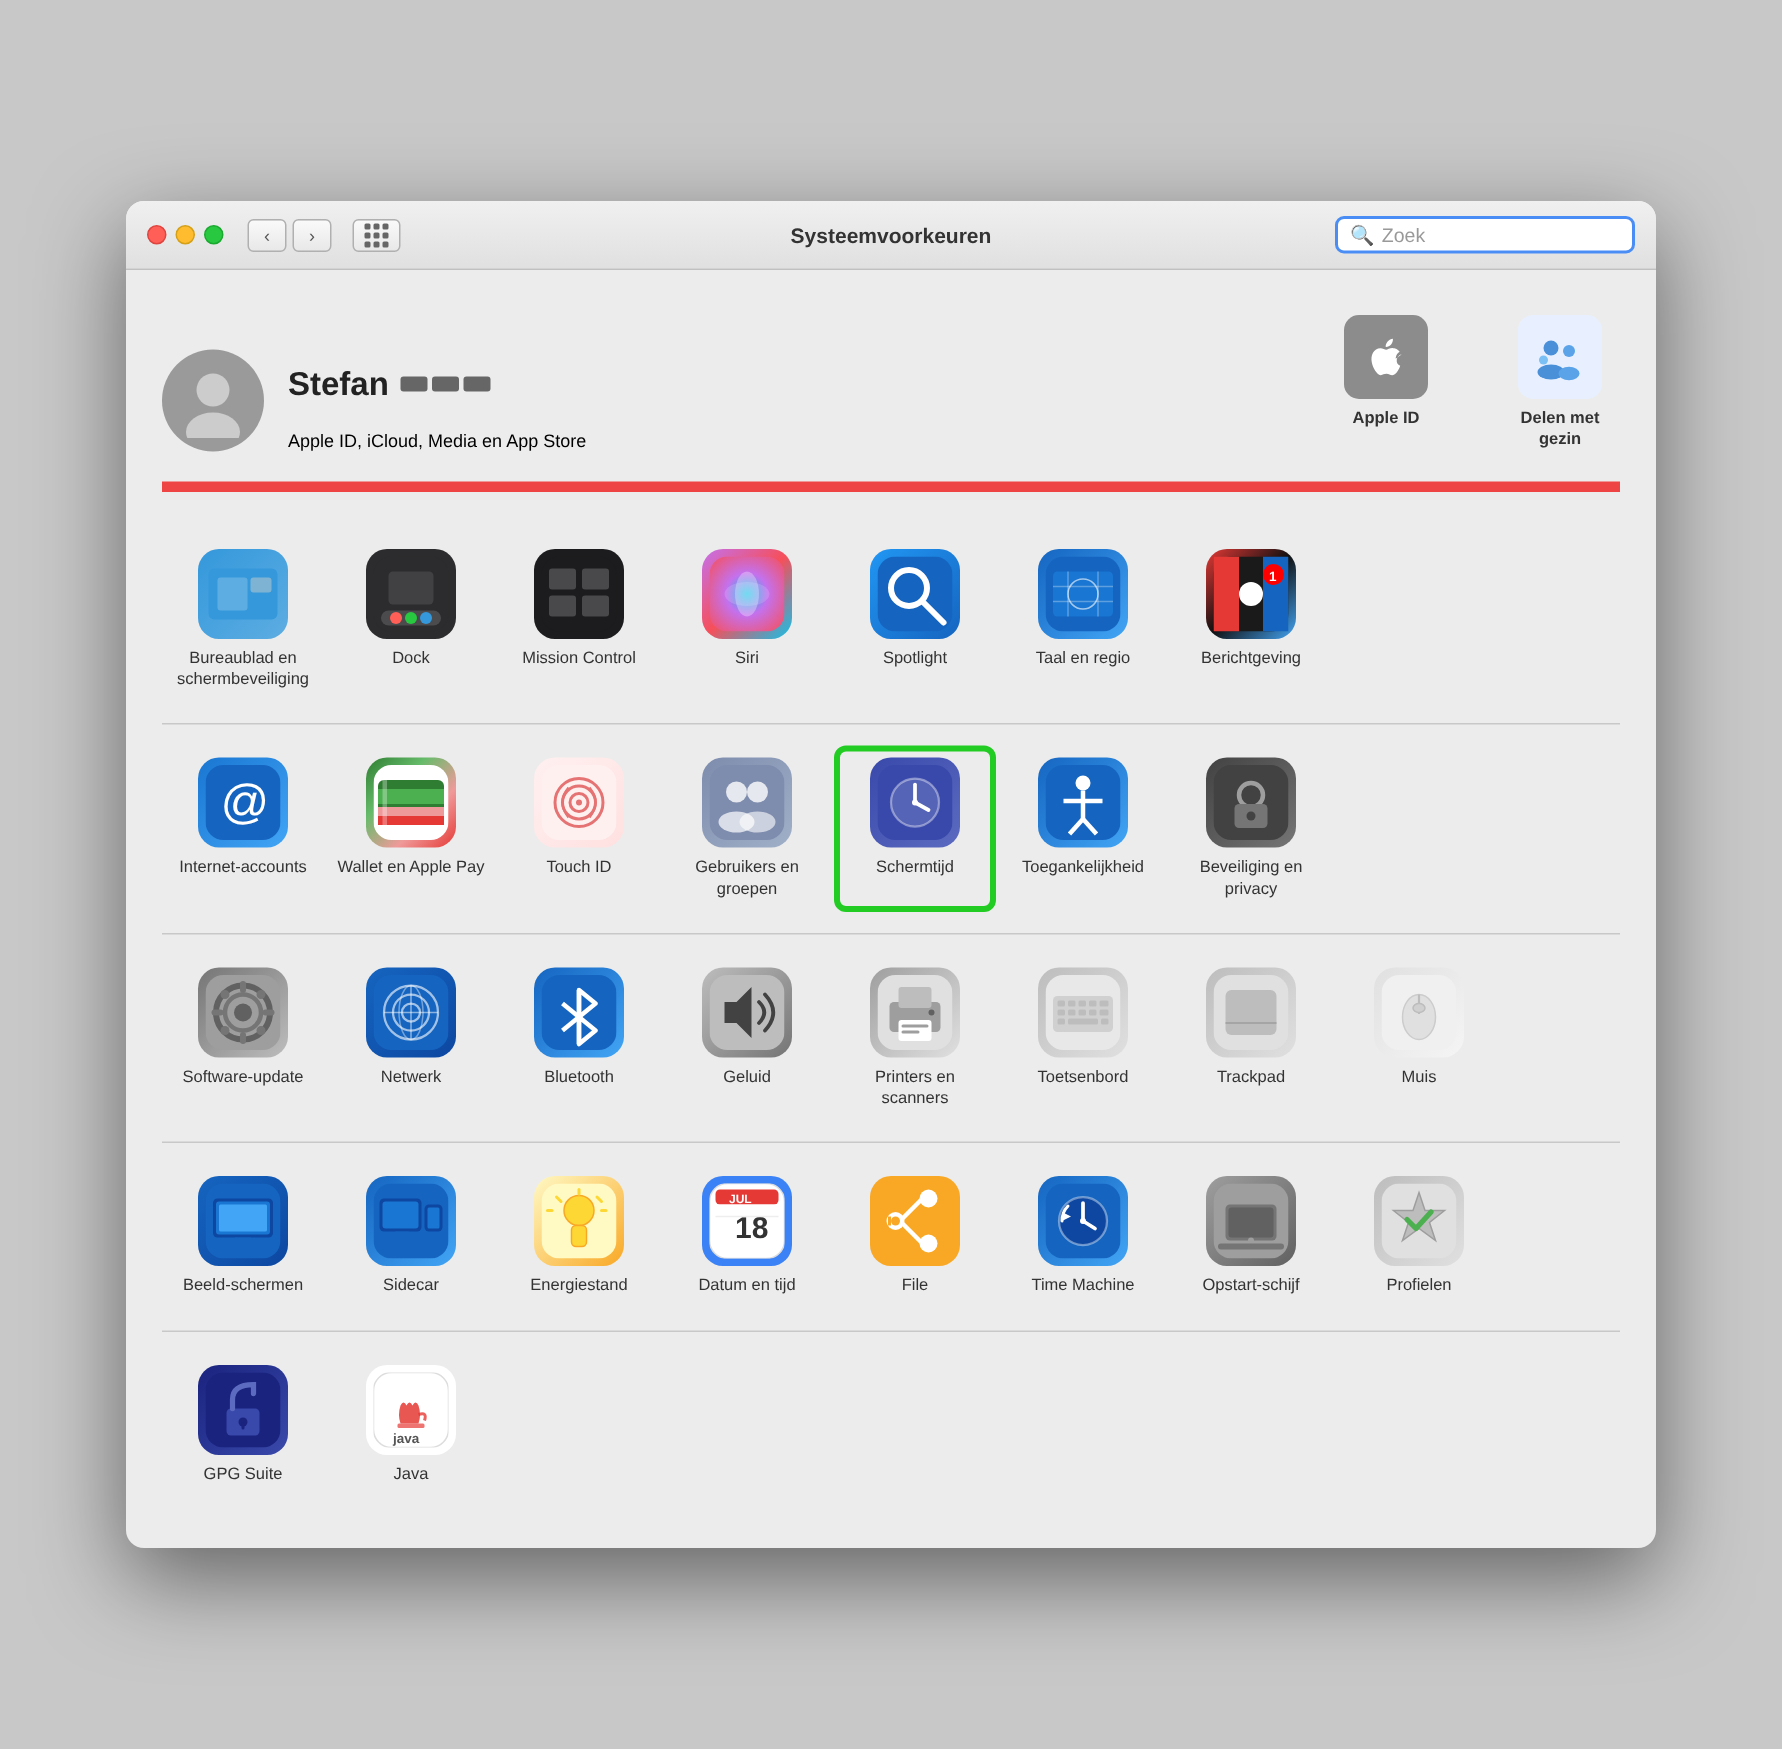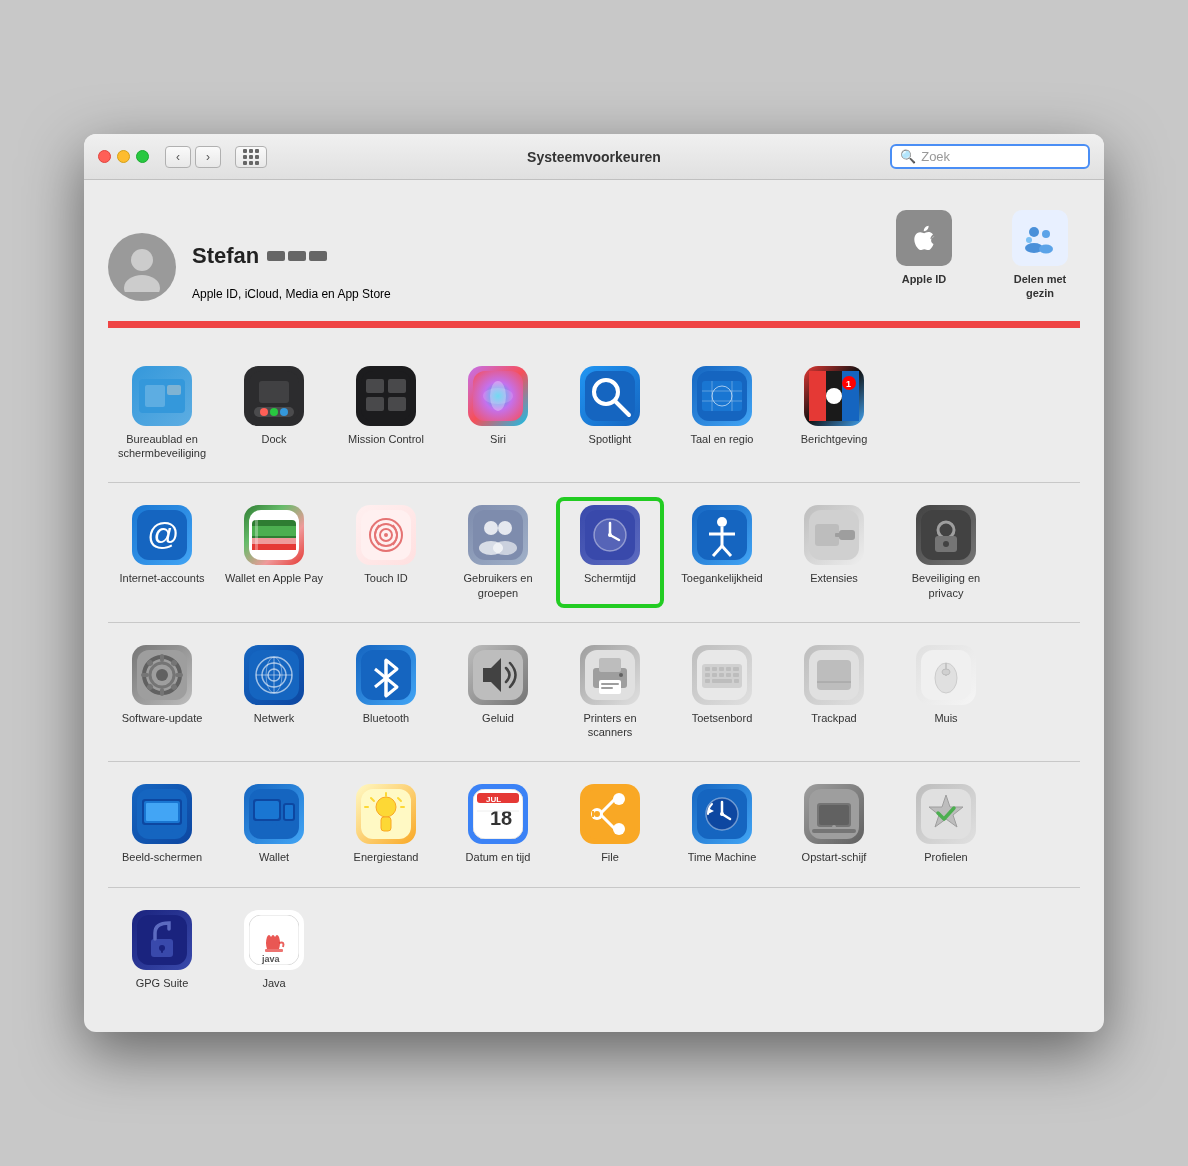--- a/index.html
+++ b/index.html
@@ -617,31 +617,20 @@
               <circle cx="25" cy="12" r="5" fill="white"></circle>
               <line x1="25" y1="17" x2="25" y2="36" stroke="white" stroke-width="3"></line>
               <line x1="12" y1="24" x2="38" y2="24" stroke="white" stroke-width="3"></line>
               <line x1="25" y1="36" x2="16" y2="46" stroke="white" stroke-width="3"></line>
               <line x1="25" y1="36" x2="34" y2="46" stroke="white" stroke-width="3"></line>
             </svg>
           </div>
           <div class="pref-label">Toegankelijkheid</div>
         </div>
 
-        <div class="pref-item">
-          <div class="pref-icon icon-extensies">
-            <svg width="50" height="50" viewBox="0 0 50 50">
-              <rect width="50" height="50" rx="12" fill="#d0d0d0"></rect>
-              <rect x="6" y="14" width="24" height="22" rx="3" fill="#bdbdbd"></rect>
-              <rect x="30" y="20" width="16" height="10" rx="3" fill="#9e9e9e"></rect>
-              <rect x="26" y="23" width="6" height="4" rx="1" fill="#9e9e9e"></rect>
-            </svg>
-          </div>
-          <div class="pref-label">Extensies</div>
-        </div>
 
         <div class="pref-item">
           <div class="pref-icon icon-beveiliging">
             <svg width="50" height="50" viewBox="0 0 50 50">
               <rect width="50" height="50" rx="12" fill="#424242"></rect>
               <circle cx="25" cy="20" r="8" fill="none" stroke="#9e9e9e" stroke-width="3"></circle>
               <rect x="14" y="26" width="22" height="16" rx="3" fill="#757575"></rect>
               <circle cx="25" cy="34" r="3" fill="#424242"></circle>
             </svg>
           </div>
@@ -802,21 +791,21 @@
             <svg width="50" height="50" viewBox="0 0 50 50">
               <rect width="50" height="50" rx="12" fill="#1565C0"></rect>
               <rect x="4" y="10" width="28" height="22" rx="3" fill="#0d47a1"></rect>
               <rect x="6" y="12" width="24" height="18" rx="2" fill="#1976D2"></rect>
               <rect x="34" y="14" width="12" height="18" rx="3" fill="#0d47a1"></rect>
               <rect x="36" y="16" width="8" height="14" rx="1" fill="#1976D2"></rect>
               <rect x="14" y="32" width="10" height="3" rx="1" fill="#1565C0"></rect>
               <rect x="10" y="35" width="18" height="2" rx="1" fill="#1565C0"></rect>
             </svg>
           </div>
-          <div class="pref-label">Wallet</div>
+          <div class="pref-label">Sidecar</div>
         </div>
 
         <div class="pref-item">
           <div class="pref-icon icon-energie">
             <svg width="50" height="50" viewBox="0 0 50 50">
               <rect width="50" height="50" rx="12" fill="#fff9c4"></rect>
               <circle cx="25" cy="18" r="10" fill="#fdd835" stroke="#f9a825" stroke-width="1"></circle>
               <rect x="20" y="28" width="10" height="14" rx="3" fill="#fdd835" stroke="#f9a825" stroke-width="1"></rect>
 
               <line x1="25" y1="4" x2="25" y2="7" stroke="#fdd835" stroke-width="2" stroke-linecap="round"></line>

